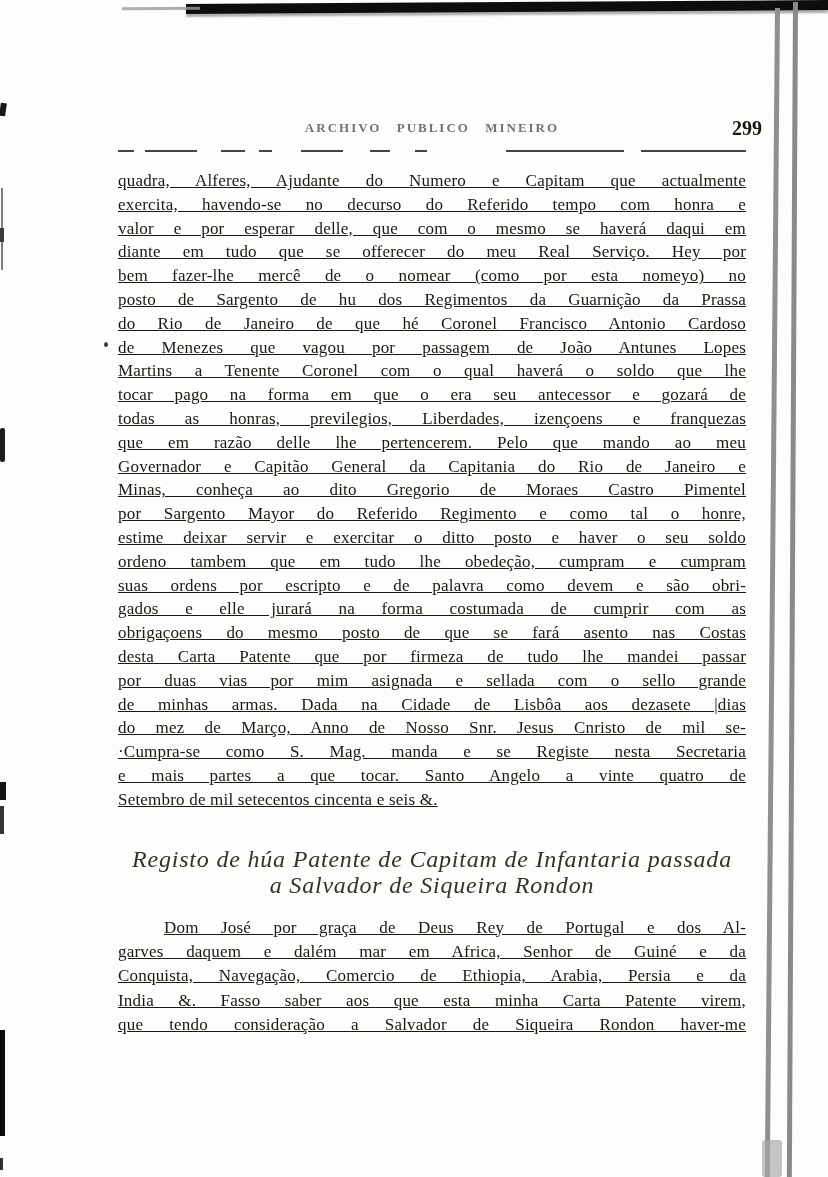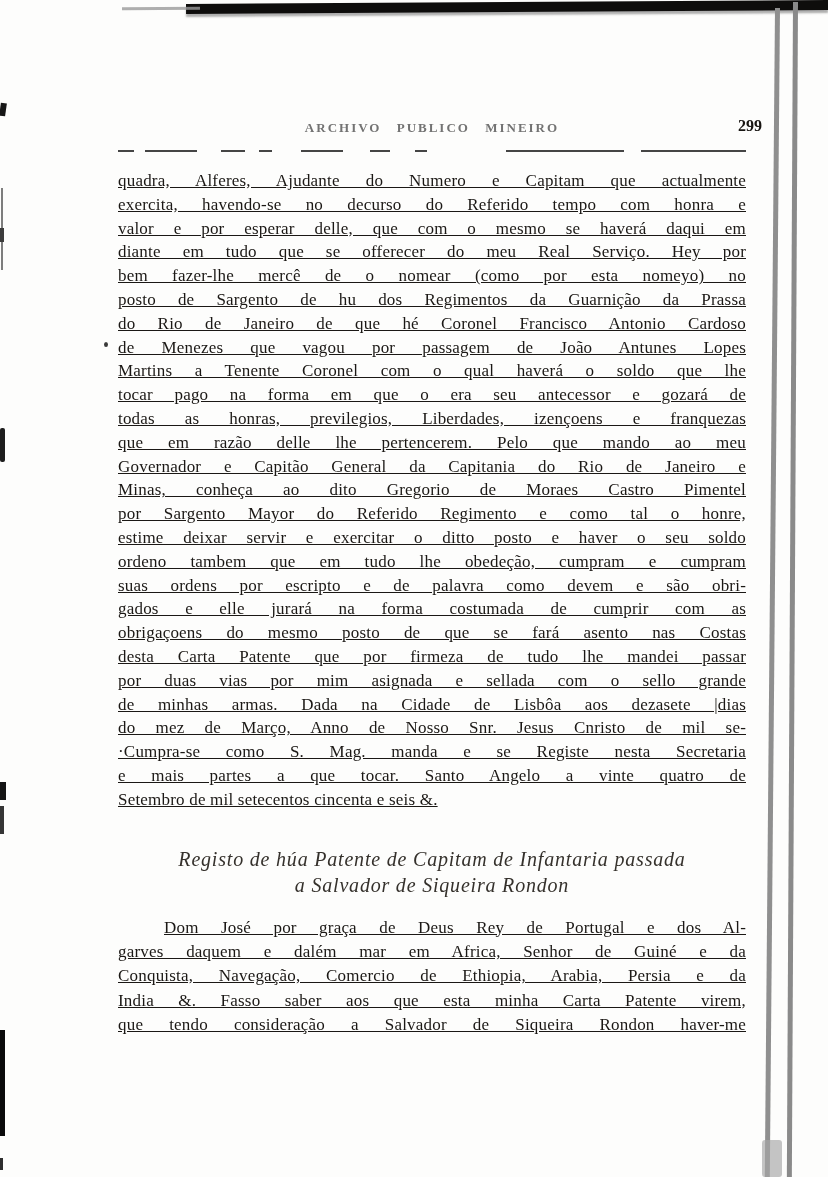--- a/index.html
+++ b/index.html
@@ -53,34 +53,34 @@
   }
   .header-row { position: relative; height: 22px; }
   .header-title {
     text-align: center;
     font-weight: bold; font-size: 13px;
     letter-spacing: 2px; word-spacing: 10px;
     color: #737373;
   }
   .page-number {
     position: absolute; right: -16px; top: -3px;
-    font-weight: bold; font-size: 16px; color: #181512; text-align: right;
+    font-weight: bold; font-size: 20px; color: #181512; text-align: right;
   }
   .rule { position: relative; height: 4px; margin-top: 7px; }
   .rule .seg { position: absolute; top: 1px; height: 2px; background: #454545; }
 
   .paragraph { font-size: 17px; line-height: 23.8px; letter-spacing: 0.2px; text-decoration: underline; }
   .tline { text-align: justify; text-align-last: justify; white-space: normal; }
   .para-lastleft .tline:last-child { text-align-last: left; }
 
   .p1 { margin-top: 16px; }
 
   .heading {
     margin-top: 34px;
-    font-style: italic; font-size: 20px; line-height: 26px;
+    font-style: italic; font-size: 24px; line-height: 26px;
     letter-spacing: 0.8px; color: #35312c;
   }
   .heading .tline { text-align: center; text-align-last: center; }
 
   .p2 { margin-top: 18px; line-height: 24.4px; }
   .p2 .tline:first-child { text-indent: 46px; }
 </style>
 </head>
 <body>
 

